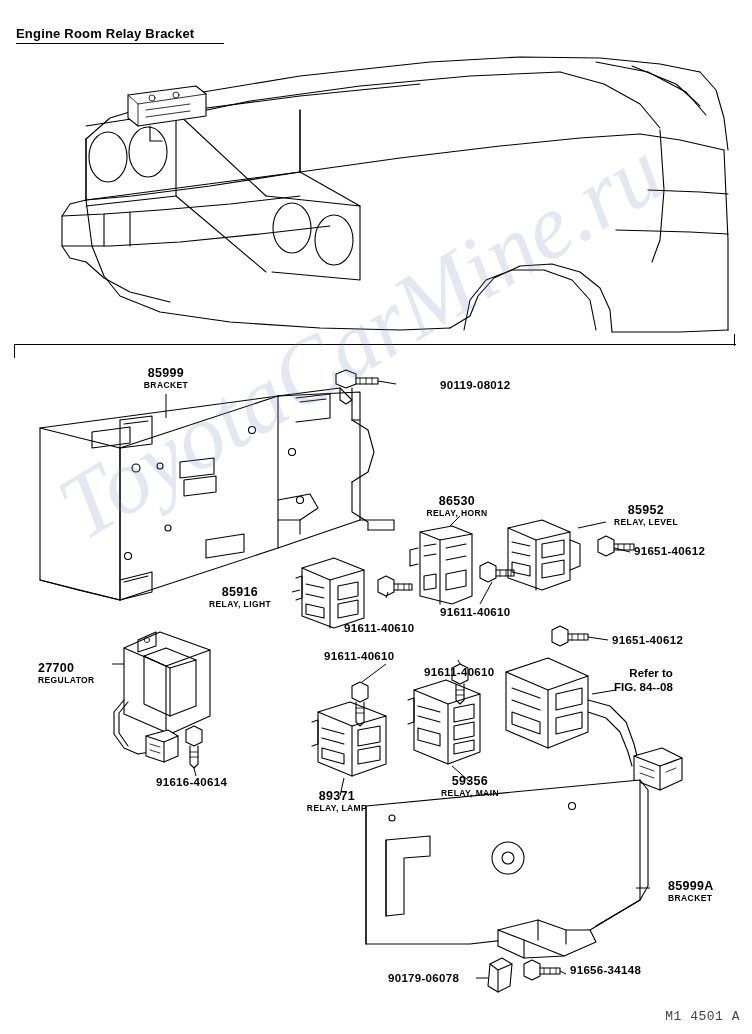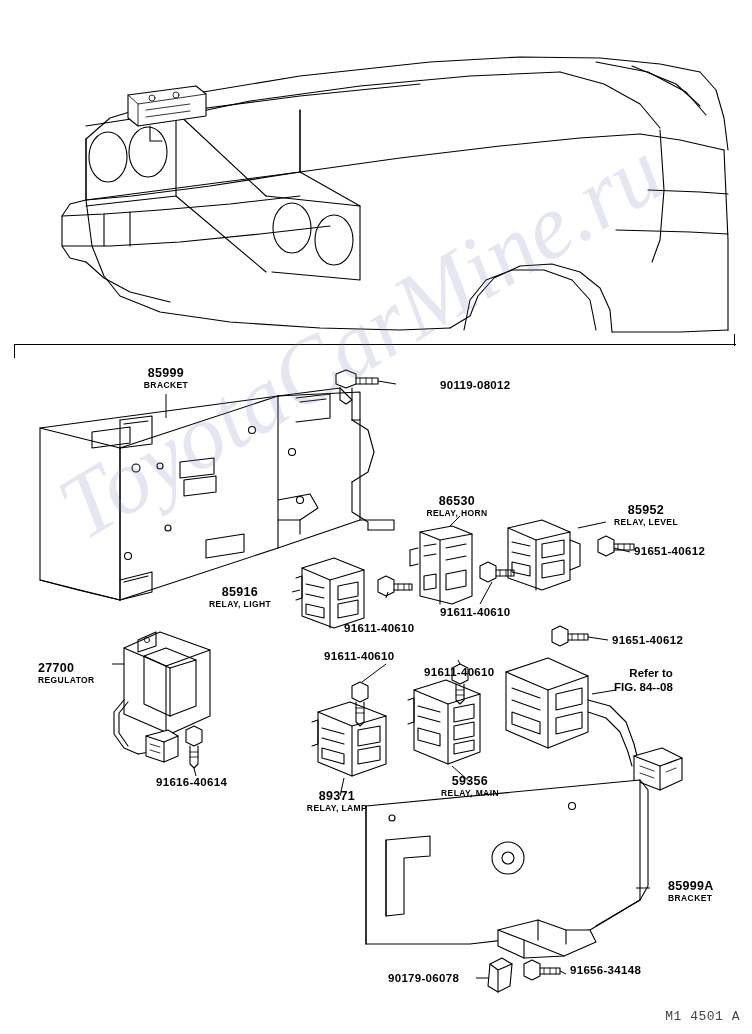--- a/index.html
+++ b/index.html
@@ -165,20 +165,24 @@
     color: #444;
     letter-spacing: 0.5px;
     font-family: Liberation Mono, monospace;
   }
 </style>
 </head>
 <body>
 
 <div id="page">
 
+  <div class="title-block">
+    <div class="title-text">Engine Room Relay Bracket</div>
+    <div class="title-underline"></div>
+  </div>
 
   <div class="divider"></div>
   <div class="divider-tick-left"></div>
   <div class="divider-tick-right"></div>
 
   <svg class="art" viewBox="0 0 752 1034">
 
     <g>
 
       <path class="ln" d="M86 139 L110 118 L185 95 L300 76 L430 62 L520 57 L600 58 L660 64 L700 72"></path>

